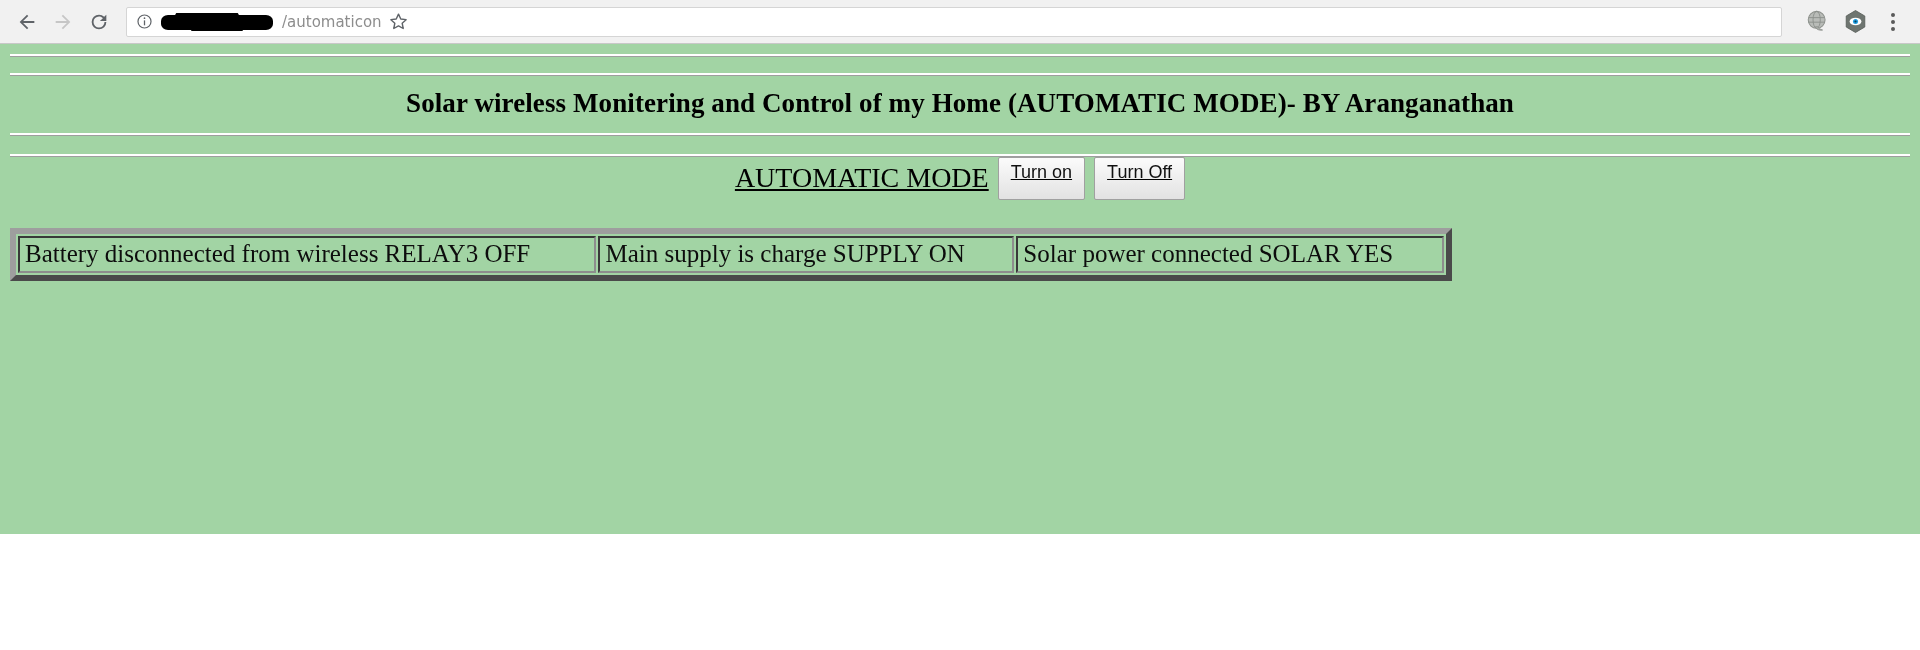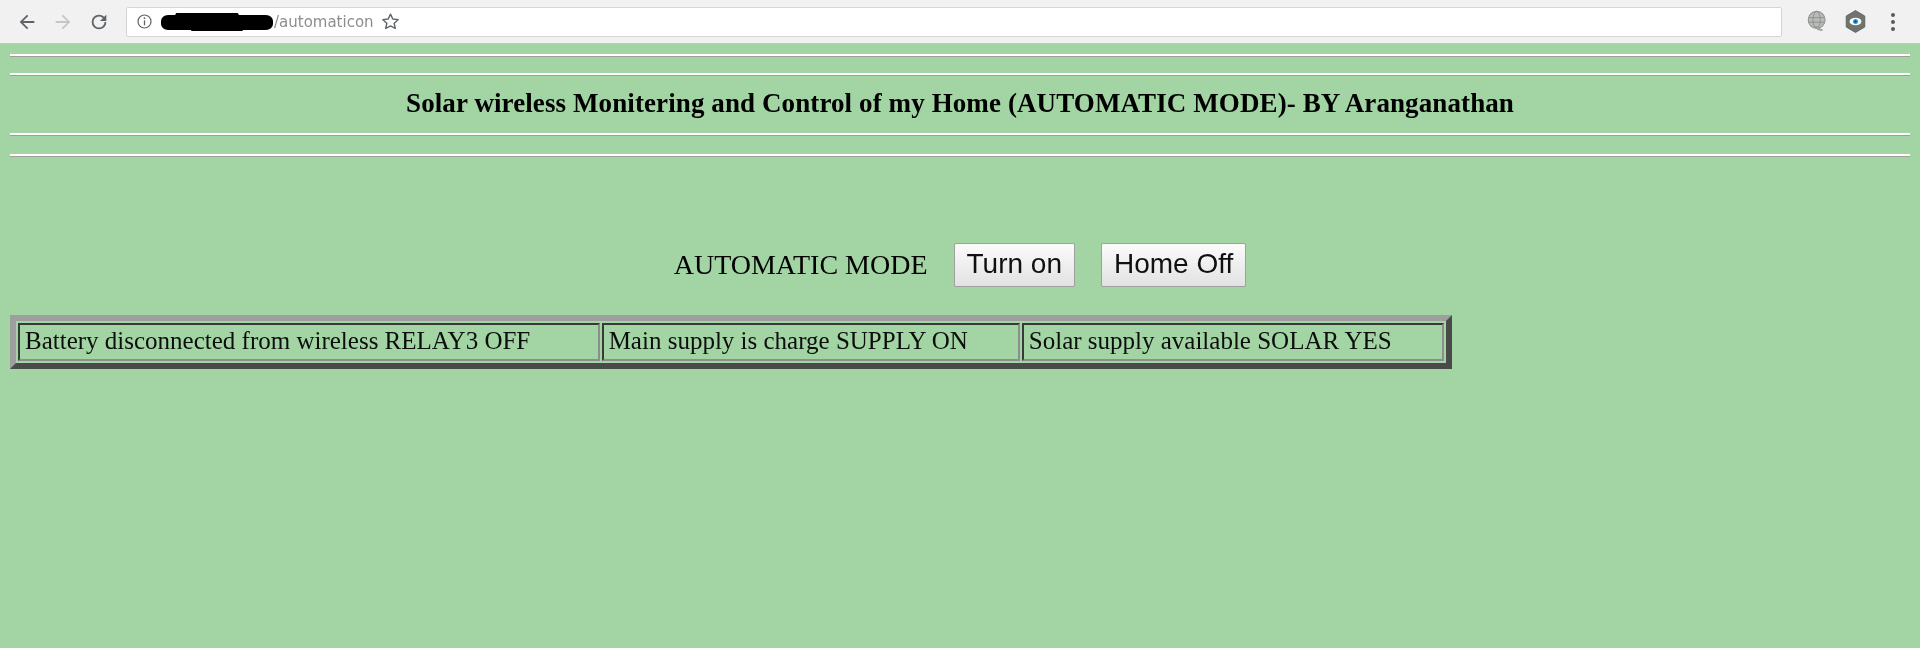--- a/index.html
+++ b/index.html
@@ -105,20 +105,21 @@
     left: 30px;
     top: 9px;
     width: 52px;
     height: 10px;
     background: #000000;
     border-radius: 5px;
   }
   .url-path {
     font-size: 15px;
     color: #8d8d8d;
+    padding-left: 8px;
   }
   .star-btn {
     flex: 0 0 auto;
     width: 26px;
     height: 26px;
     display: flex;
     align-items: center;
     justify-content: center;
     margin-left: 4px;
     cursor: pointer;
@@ -154,21 +155,21 @@
   .menu-dot {
     width: 4px;
     height: 4px;
     border-radius: 50%;
     background: #5a5a5a;
   }
 
   
   .page {
     position: relative;
-    height: 604px;
+    height: 490px;
     background: #a2d4a4;
     box-sizing: border-box;
     padding: 0 10px;
     overflow: hidden;
   }
   .page-inner {
     padding-top: 10px;
   }
   hr.rule {
     border: none;
@@ -189,37 +190,37 @@
     color: #000000;
     margin: 0;
     padding: 12px 0 14px 0;
     letter-spacing: 0.1px;
   }
 
   .mode-row {
     display: flex;
     align-items: center;
     justify-content: center;
-    gap: 26px;
-    margin-top: 86px;
+    gap: 9px;
+    text-decoration: underline;
   }
   .mode-label {
     font-family: "Liberation Serif", "DejaVu Serif", serif;
     font-size: 28px;
     color: #000000;
     line-height: 1;
   }
   .mode-btn {
     font-family: "Liberation Sans", sans-serif;
-    font-size: 28px;
+    font-size: 18px;
     color: #101010;
     background: linear-gradient(#fbfbfb, #e2e2e2);
     border: 1px solid #a0a0a0;
     border-radius: 2px;
-    padding: 4px 12px 6px 12px;
+    padding: 4px 12px 16px 12px;
     cursor: pointer;
     line-height: 1.15;
   }
 
   
   .status-table-wrap {
     margin-top: 28px;
   }
   table.status-table {
     border-collapse: separate;
@@ -320,29 +321,29 @@
 
     <h1 class="page-title">Solar wireless Monitering and Control of my Home (AUTOMATIC MODE)- BY Aranganathan</h1>
 
     <hr class="rule">
     <div class="rule-gap-b"></div>
     <hr class="rule">
 
     <div class="mode-row">
       <span class="mode-label">AUTOMATIC MODE</span>
       <button class="mode-btn">Turn on</button>
-      <button class="mode-btn">Home Off</button>
+      <button class="mode-btn">Turn Off</button>
     </div>
 
     <div class="status-table-wrap">
       <table class="status-table">
         <tbody>
           <tr>
             <td>Battery disconnected from wireless RELAY3 OFF</td>
             <td>Main supply is charge SUPPLY ON</td>
-            <td>Solar supply available SOLAR YES</td>
+            <td>Solar power connected SOLAR YES</td>
           </tr>
         </tbody>
       </table>
     </div>
 
   </div>
 </div>
 
 </body></html>

